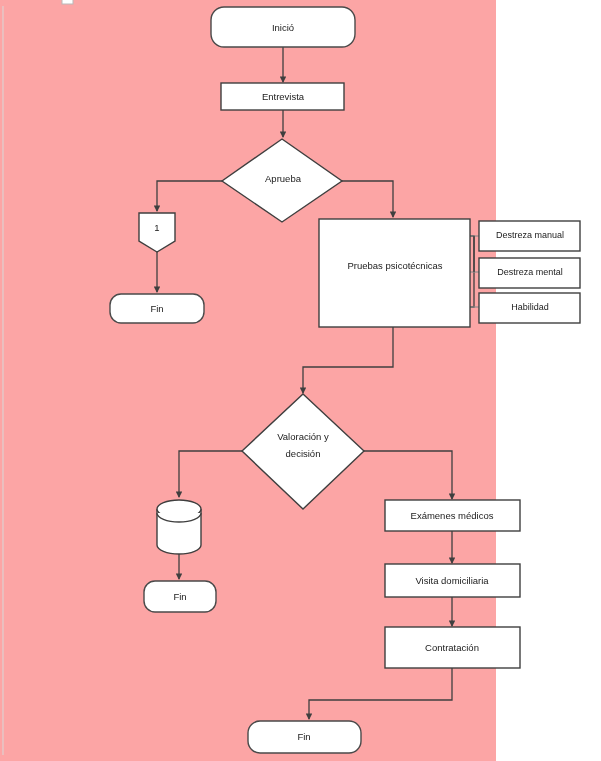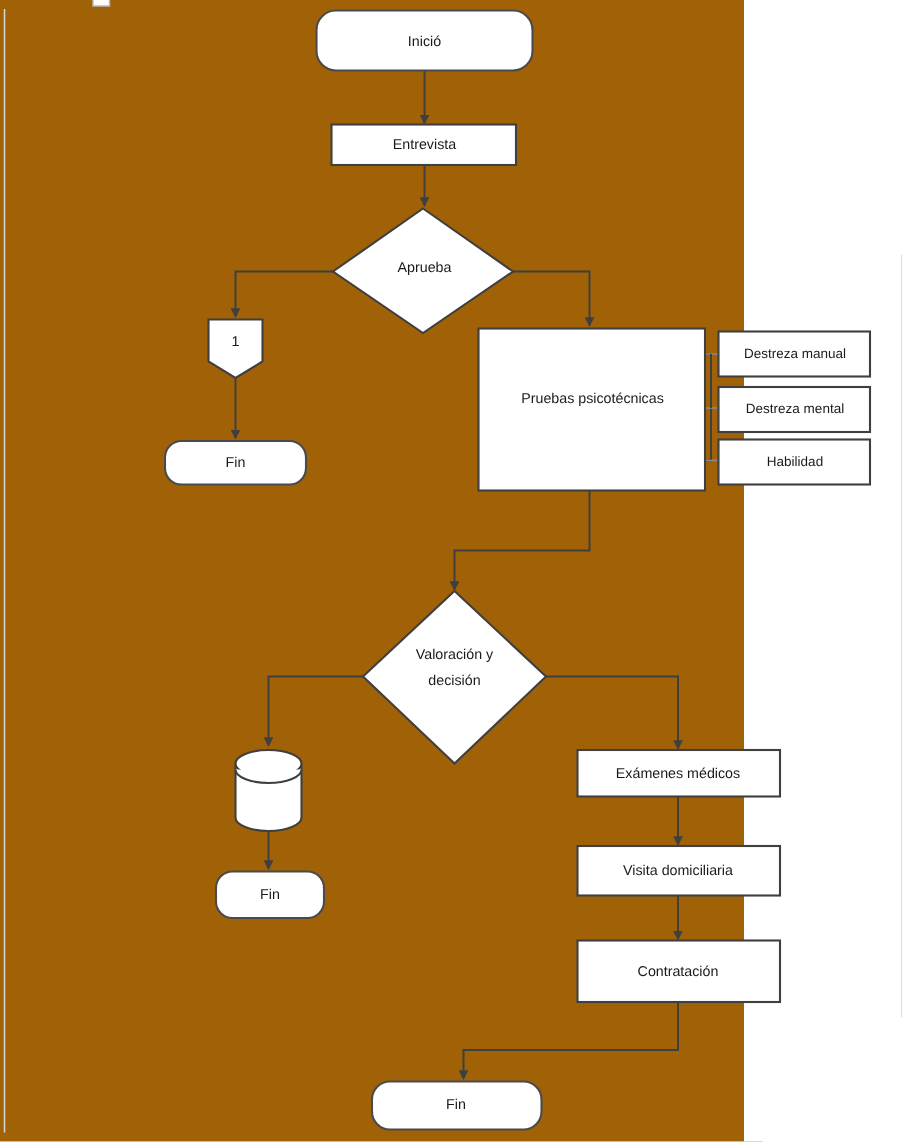--- a/index.html
+++ b/index.html
@@ -10,21 +10,21 @@
   body {
     width: 601px;
     height: 761px;
     font-family: "Liberation Sans", sans-serif;
     overflow: hidden;
   }
   #diagram-root {
     position: relative;
     width: 496px;
     height: 761px;
-    background: #a16207;
+    background: #fca5a5;
   }
   svg#flowchart {
     position: absolute;
     top: 0;
     left: 0;
     width: 601px;
     height: 761px;
     display: block;
   }
   .shape {

